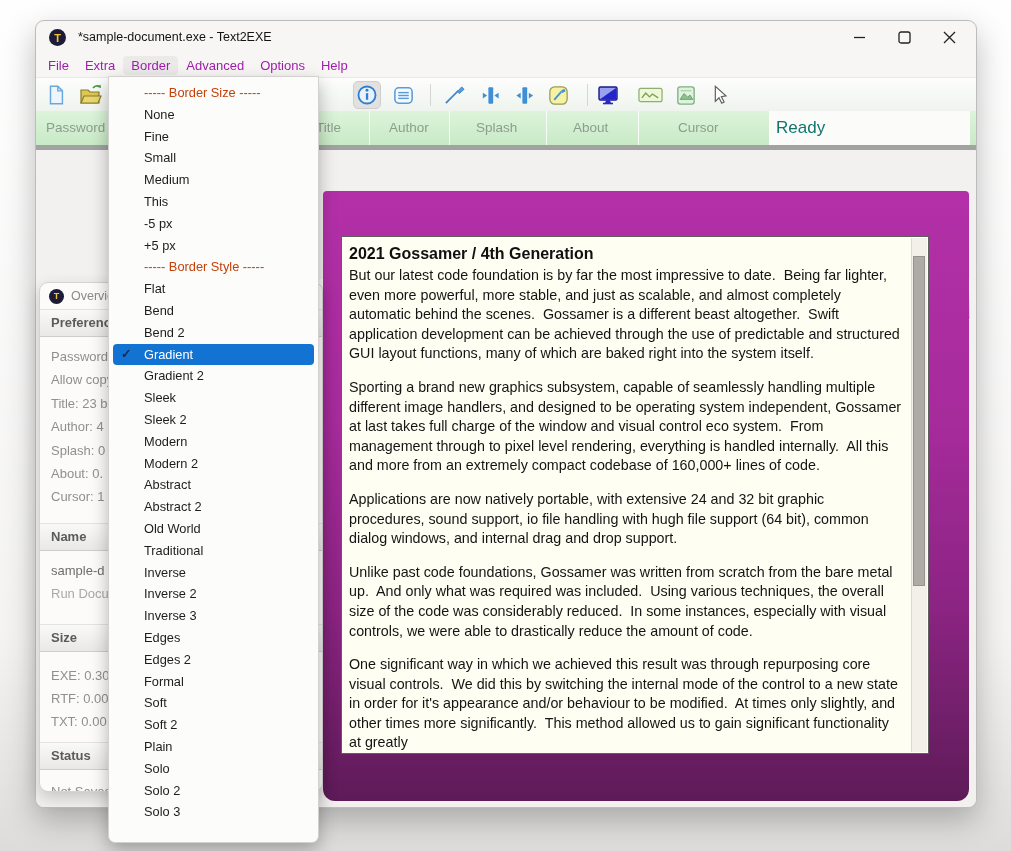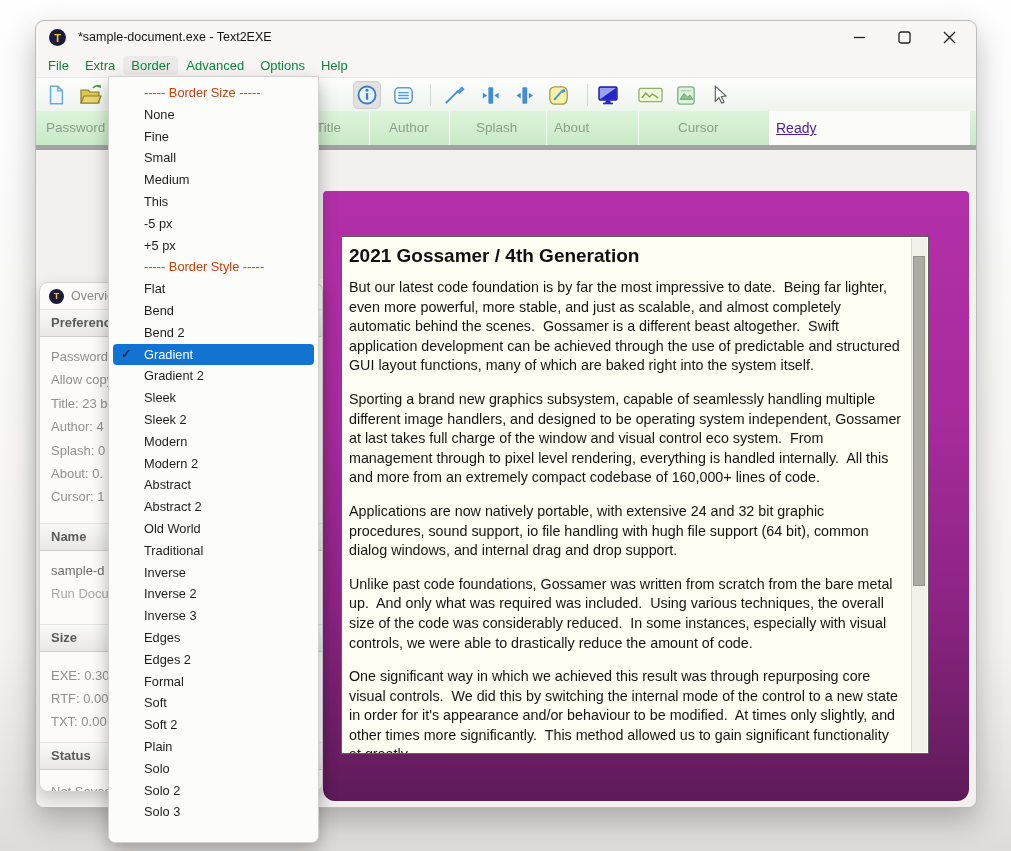--- a/index.html
+++ b/index.html
@@ -18,21 +18,21 @@
     background:#1d1c38;color:#f2c230;font-size:11px;font-weight:bold;
     display:flex;align-items:center;justify-content:center;}
   .win-title{position:absolute;left:42px;top:0;height:32px;line-height:32px;
     font-size:12.5px;color:#141414;}
   .win-ctrl{position:absolute;top:1px;width:44px;height:31px;display:flex;
     align-items:center;justify-content:center;}
   .win-ctrl svg{display:block;}
 
   
   .menubar{position:absolute;left:0;top:32px;right:0;height:24px;display:flex;
-    align-items:center;padding-left:4px;font-size:13px;color:#15803d;}
+    align-items:center;padding-left:4px;font-size:13px;color:#a21caf;}
   .menubar .mitem{padding:2px 8px;border-radius:4px;}
   .menubar .mitem.open{background:#ebeae9;}
 
   
   .toolbar{position:absolute;left:0;top:56px;right:0;height:34px;
     background:linear-gradient(180deg,#fdfdfd,#eef4ed);
     border-top:1px solid #e8e8e8;display:flex;align-items:center;padding-left:7px;}
   .tbi{width:26px;height:26px;display:flex;align-items:center;justify-content:center;flex:0 0 auto;}
   .tbi svg{display:block;}
   .tbi.active{background:#e2e1e0;border:1px solid #cfcecd;border-radius:5px;}
@@ -40,40 +40,40 @@
   .tb-sep{flex:0 0 1px;height:22px;background:#d6d5d4;}
 
   
   .tabrow{position:absolute;left:0;top:90px;right:0;height:34px;
     background:linear-gradient(180deg,#ddf4db,#c8eac6);}
   .tab-ready{position:absolute;left:733px;top:90px;width:201px;height:34px;background:#fbfbfa;}
   .tab-band{position:absolute;left:0;top:124px;right:0;height:5px;background:#a2a2a2;}
   .tab-label{position:absolute;top:90px;height:34px;line-height:34px;font-size:13.5px;color:#8d9d8d;}
   .tab-sep{position:absolute;top:90px;width:1px;height:34px;background:rgba(255,255,255,.85);}
   .ready-label{position:absolute;left:740px;top:90px;height:34px;line-height:34px;
-    font-size:14px;color:#4c1d95;text-decoration:underline;}
+    font-size:17px;color:#0f766e;}
 
   
   .content{position:absolute;left:0;top:129px;right:0;bottom:0;background:#f2f1ef;
     border-radius:0 0 8px 8px;}
 
   
   .right-strip{position:absolute;left:205px;right:6px;top:129px;height:11px;background:#fcfcfb;}
   .about-bar{position:absolute;left:205px;right:6px;top:140px;height:28px;
     background:linear-gradient(180deg,#ffffff,#d5d4d3);border-bottom:1px solid #b9b8b7;
     line-height:28px;font-size:13px;color:#8b8b8b;padding-left:45px;box-sizing:border-box;}
   .purple-panel{position:absolute;left:287px;width:646px;top:170px;height:610px;
     border-radius:4px 4px 12px 12px;
     background:linear-gradient(180deg,#b330a8 0%,#a62b9b 38%,#8c2483 68%,#5e1b58 100%);}
 
   
   .doc{position:absolute;left:18px;top:45px;width:588px;height:518px;
     background:#fffef2;border:1px solid #5f5f5f;box-sizing:border-box;overflow:hidden;}
   .doc-inner{position:absolute;left:0;top:0;right:18px;bottom:0;padding:6px 8px 0 7px;overflow:hidden;}
-  .doc-title{font-size:19px;font-weight:bold;color:#101010;margin:2px 0 11px 0;}
+  .doc-title{font-size:16px;font-weight:bold;color:#101010;margin:2px 0 3px 0;}
   .doc-p{font-size:14.3px;line-height:19.6px;color:#141414;margin:0 0 14px 0;white-space:pre-wrap;}
   .doc-scroll{position:absolute;top:1px;bottom:1px;right:1px;width:15px;
     background:#f3f0e9;border-left:1px solid #ddd9cf;}
   .doc-thumb{position:absolute;left:1px;top:18px;width:12px;height:330px;
     background:#aeaba6;border:1px solid #96938e;box-sizing:border-box;}
 
   
   .ov-panel{position:absolute;left:3px;top:132px;width:284px;height:510px;background:#fcfbfa;
     border:1px solid #d4d3d2;border-radius:9px;box-shadow:0 6px 16px rgba(0,0,0,.18);
     overflow:hidden;box-sizing:border-box;}
@@ -232,21 +232,21 @@
     <div class="tab-band"></div>
     <div class="tab-sep" style="left:333px"></div>
     <div class="tab-sep" style="left:413px"></div>
     <div class="tab-sep" style="left:510px"></div>
     <div class="tab-sep" style="left:602px"></div>
     <div class="tab-sep" style="left:733px"></div>
     <div class="tab-label" style="left:10px">Password</div>
     <div class="tab-label" style="left:280px">Title</div>
     <div class="tab-label" style="left:353px">Author</div>
     <div class="tab-label" style="left:440px">Splash</div>
-    <div class="tab-label" style="left:518px">About</div>
+    <div class="tab-label" style="left:537px">About</div>
     <div class="tab-label" style="left:642px">Cursor</div>
     <div class="ready-label">Ready</div>
 
     <div class="content">
       <div class="right-strip"></div>
       <div class="about-bar">About Blaiz Enterprises</div>
 
       <div class="purple-panel" style="top:41px">
         <div class="doc">
           <div class="doc-inner">

